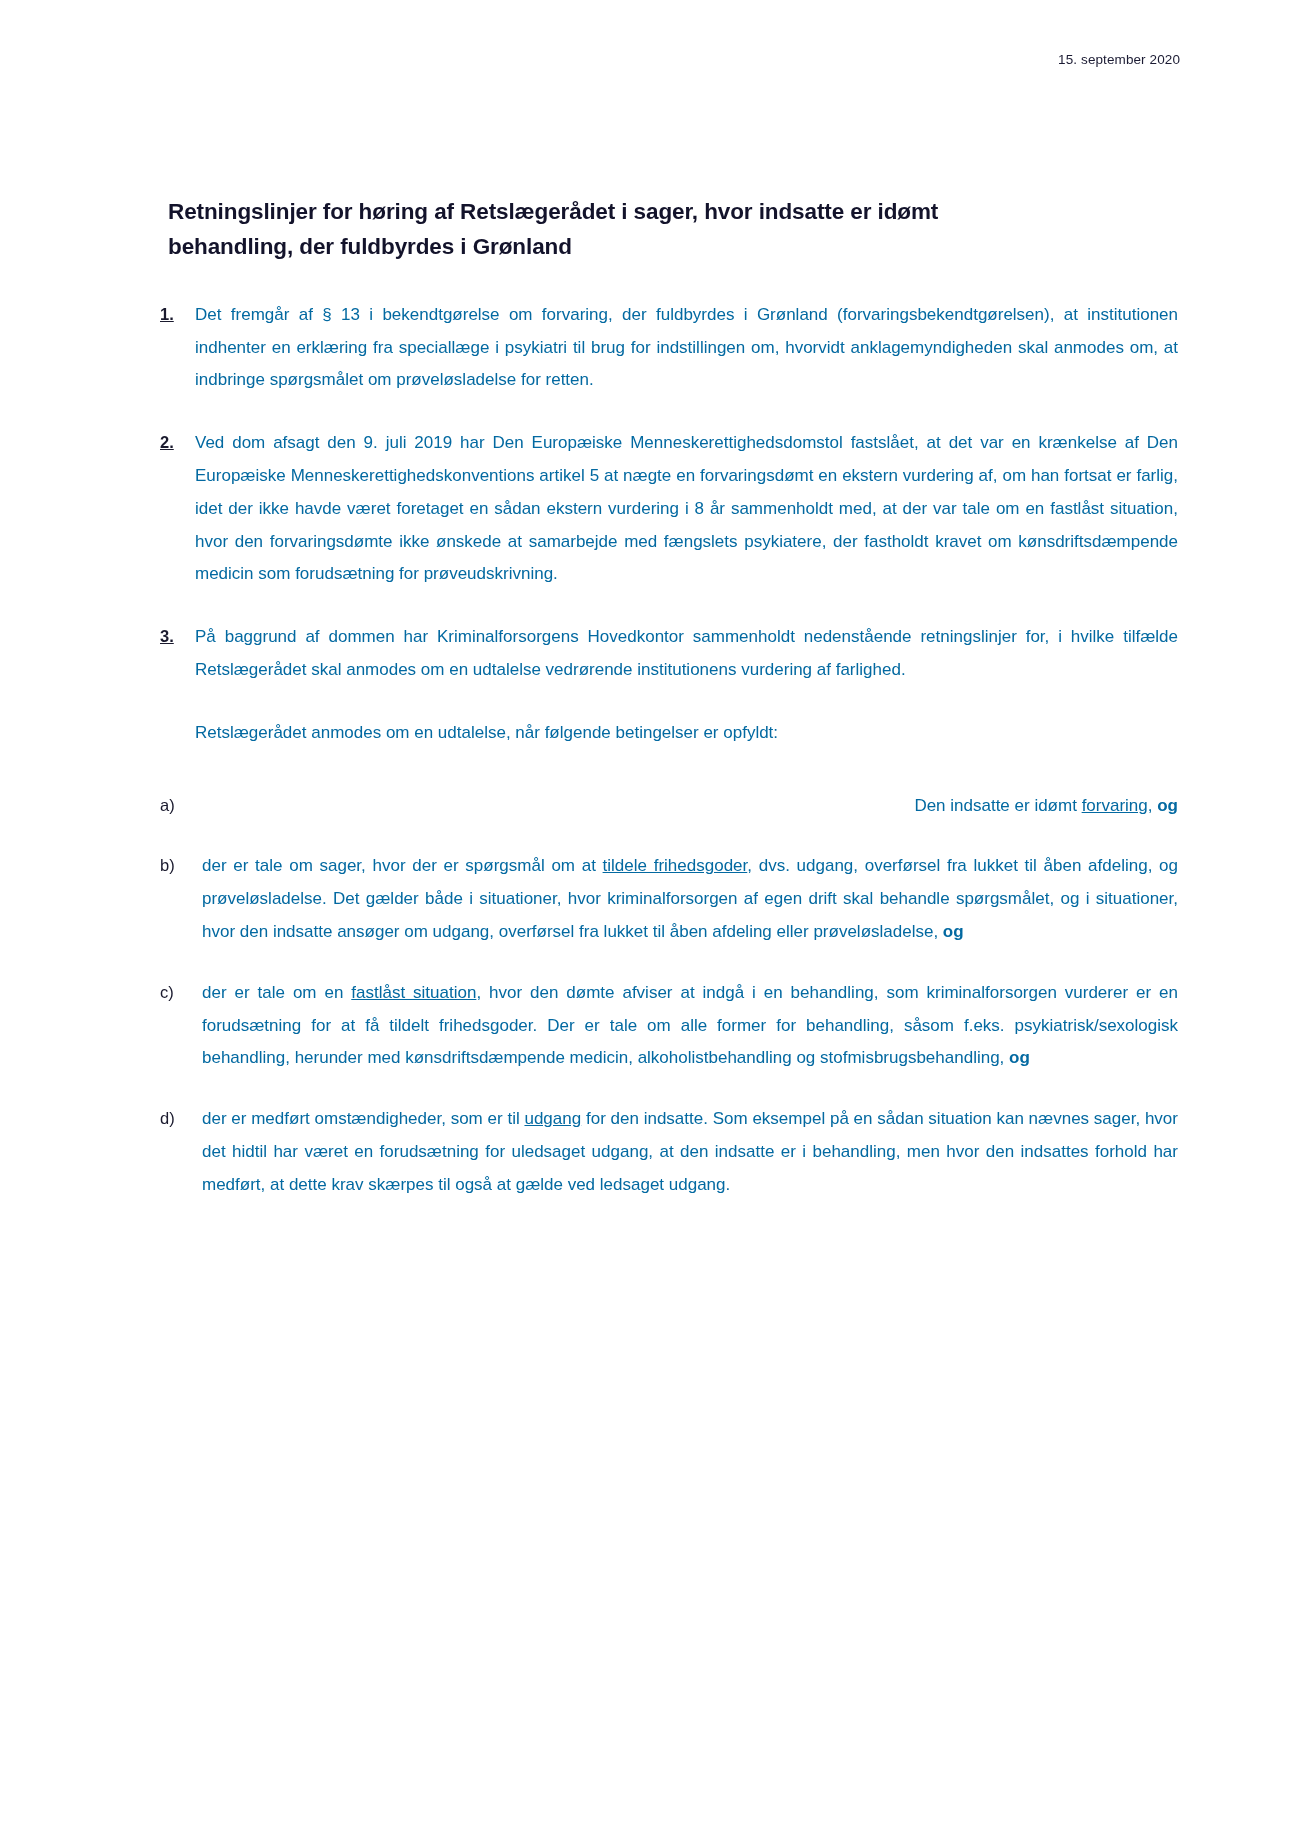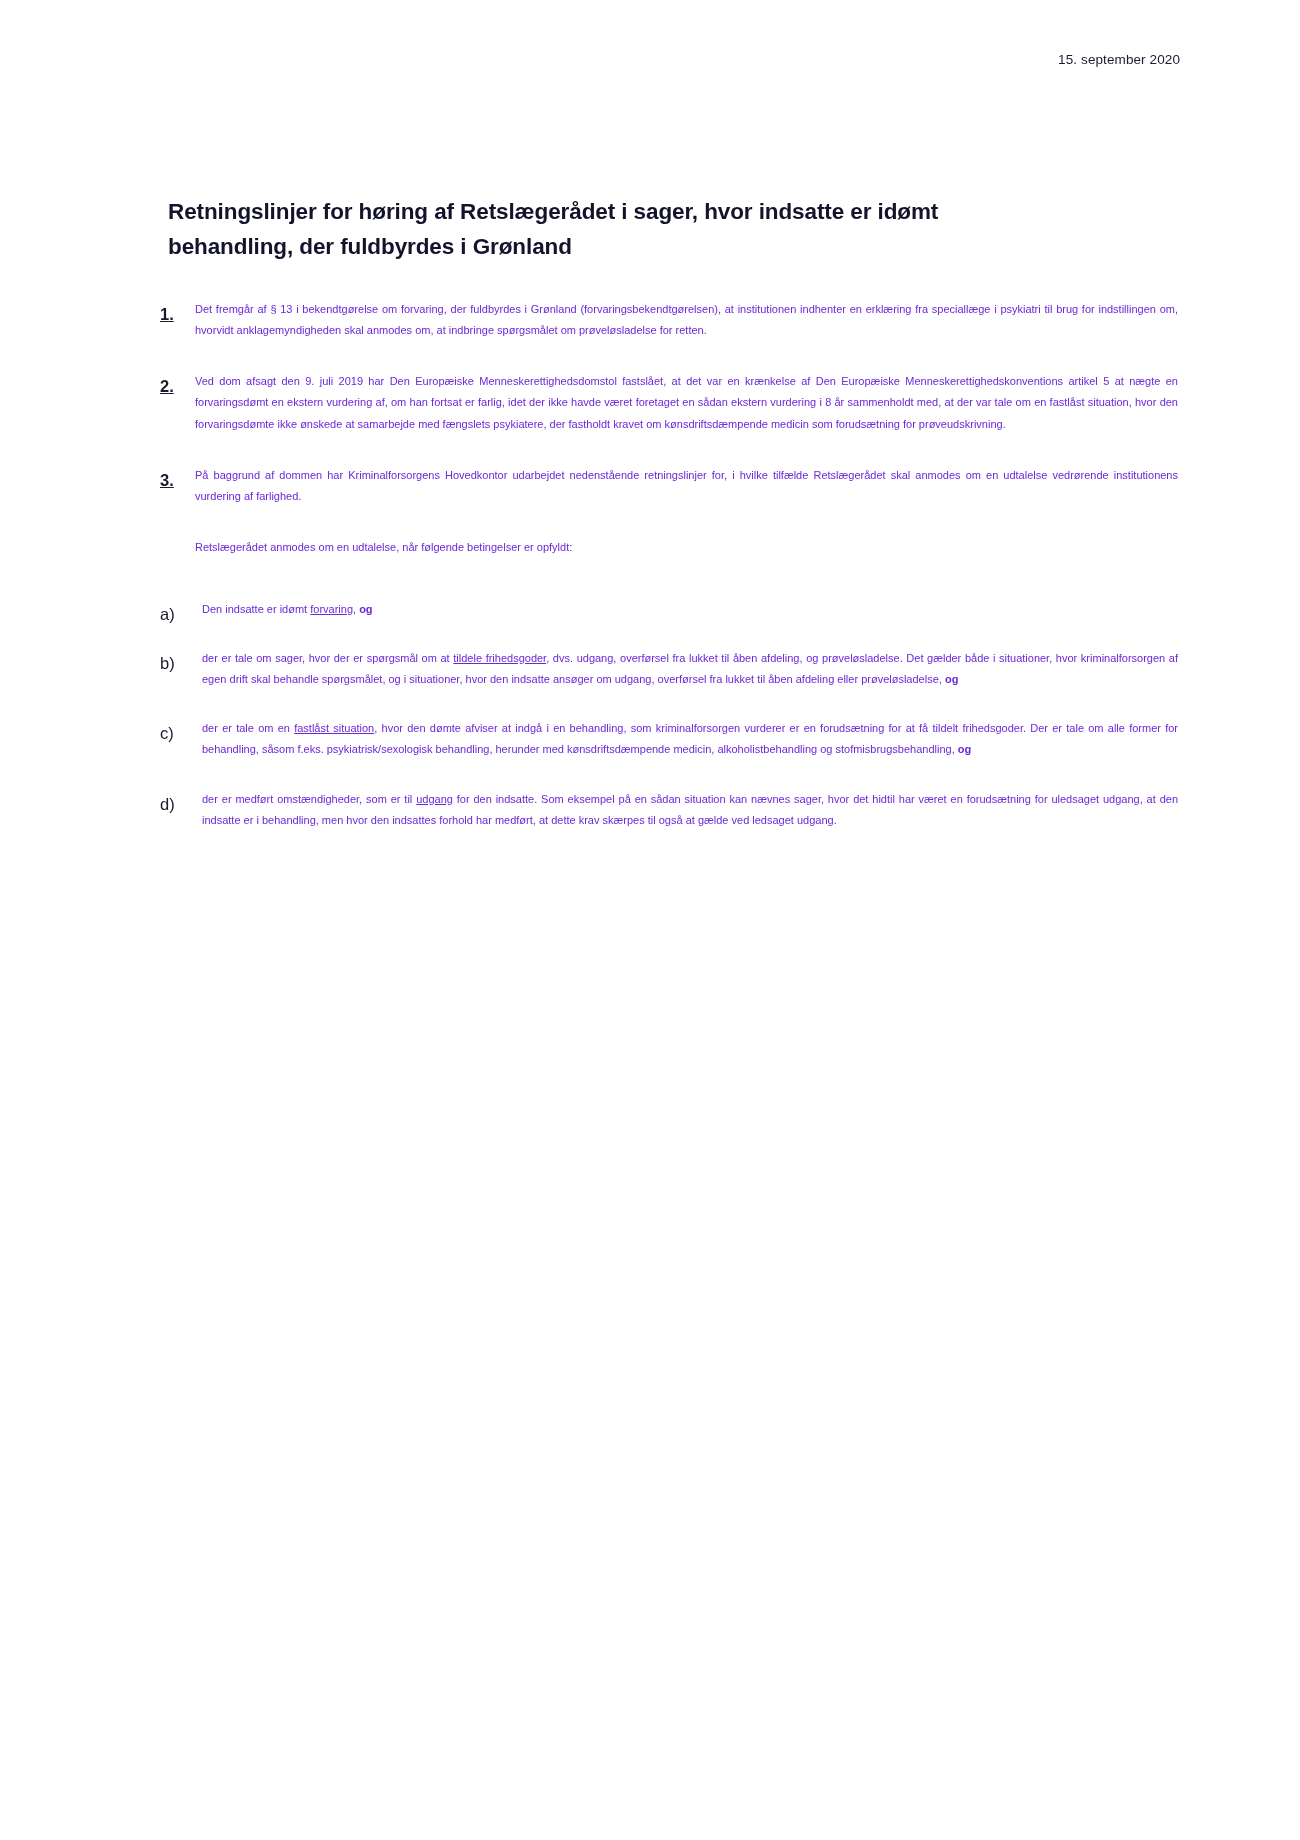--- a/index.html
+++ b/index.html
@@ -57,29 +57,29 @@
     left: 0;
     top: 0;
     font-weight: bold;
     text-decoration: underline;
     font-size: 16.5px;
     line-height: 1.93;
   }
   .num-item .body,
   .plain-par .body,
   .letter-item .body {
-    font-size: 11px;
+    font-size: 17px;
     line-height: 1.93;
     text-align: justify;
     text-justify: inter-word;
-    color: #6d28d9;
+    color: #0369a1;
   }
   .num-item .body.nojustify,
   .letter-item .body.nojustify {
-    text-align: left;
+    text-align: right;
   }
 
   .plain-par {
     position: relative;
     padding-left: 35px;
     margin-bottom: 40px;
   }
 
   .letter-item {
     position: relative;
@@ -117,21 +117,21 @@
       <div class="num-item">
         <span class="marker">1.</span>
         <div class="body"><span>Det fremgår af § 13 i bekendtgørelse om forvaring, der fuldbyrdes i Grønland (forvaringsbekendtgørelsen), at institutionen indhenter en erklæring fra speciallæge i psykiatri til brug for indstillingen om, hvorvidt anklagemyndigheden skal anmodes om, at indbringe spørgsmålet om prøveløsladelse for retten.</span></div>
       </div>
       <div class="num-item">
         <span class="marker">2.</span>
         <div class="body"><span>Ved dom afsagt den 9. juli 2019 har Den Europæiske Menneskerettighedsdomstol fastslået, at det var en krænkelse af Den Europæiske Menneskerettighedskonventions artikel 5 at nægte en forvaringsdømt en ekstern vurdering af, om han fortsat er farlig, idet der ikke havde været foretaget en sådan ekstern vurdering i 8 år sammenholdt med, at der var tale om en fastlåst situation, hvor den forvaringsdømte ikke ønskede at samarbejde med fængslets psykiatere, der fastholdt kravet om kønsdriftsdæmpende medicin som forudsætning for prøveudskrivning.</span></div>
       </div>
       <div class="num-item">
         <span class="marker">3.</span>
-        <div class="body"><span>På baggrund af dommen har Kriminalforsorgens Hovedkontor udarbejdet nedenstående retningslinjer for, i hvilke tilfælde Retslægerådet skal anmodes om en udtalelse vedrørende institutionens vurdering af farlighed.</span></div>
+        <div class="body"><span>På baggrund af dommen har Kriminalforsorgens Hovedkontor sammenholdt nedenstående retningslinjer for, i hvilke tilfælde Retslægerådet skal anmodes om en udtalelse vedrørende institutionens vurdering af farlighed.</span></div>
       </div>
     </div>
 
     <div class="plain-par">
       <div class="body nojustify">Retslægerådet anmodes om en udtalelse, når følgende betingelser er opfyldt:</div>
     </div>
 
     <div>
       <div class="letter-item">
         <span class="marker">a)</span>

